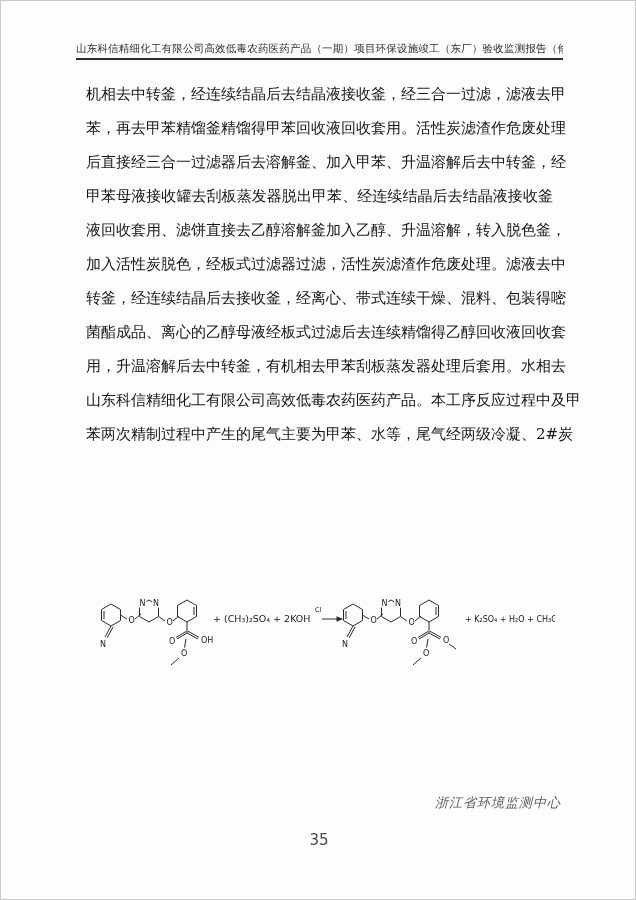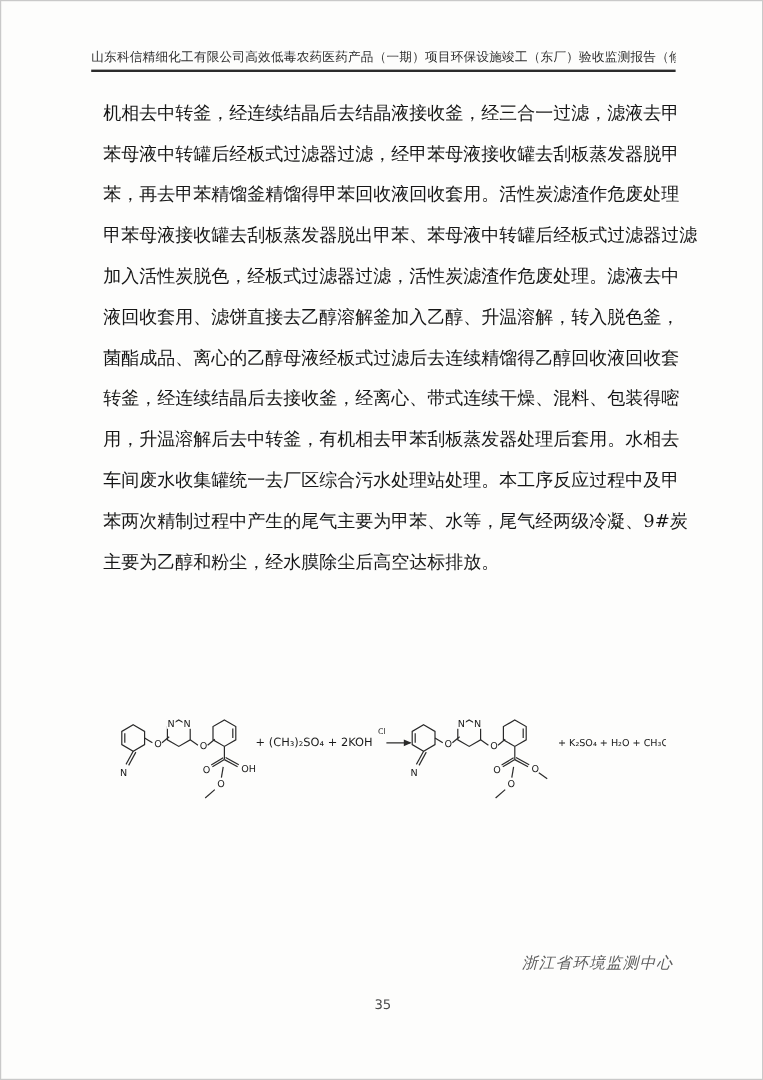--- a/index.html
+++ b/index.html
@@ -33,48 +33,47 @@
     font-family:"DejaVu Sans","Liberation Sans",sans-serif; fill:#1c1c1c;
     paint-order:stroke; stroke:#fdfdfc; stroke-width:3px;
   }
   .equation .bond { stroke:#2a2a2a; stroke-width:1; fill:none; }
   .equation .formula { font-size:9.5px; }
   .equation .formula-sm { font-size:8px; }
   .equation .atom { font-size:8px; }
   .equation .sup { font-size:6.5px; }
   .footer-page {
     position:absolute; left:0; top:830px; width:636px; text-align:center;
-    font-size:11px; color:#4a4a4a; font-family:"DejaVu Sans",sans-serif;
+    font-size:15px; color:#4a4a4a; font-family:"DejaVu Sans",sans-serif;
   }
   .footer-org {
     position:absolute; right:74px; top:793px;
     font-size:13px; color:#5a5a5a; letter-spacing:1px;font-style:italic;
   }
 </style>
 </head>
 <body>
 
 <div class="page">
 
   <div class="header-title">山东科信精细化工有限公司高效低毒农药医药产品（一期）项目环保设施竣工（东厂）验收监测报告（修订本）</div>
   <div class="header-rule"></div>
 
   <div class="body-text">
       <div class="line">机相去中转釜，经连续结晶后去结晶液接收釜，经三合一过滤，滤液去甲</div>
-      <div class="line">苯母液中转罐后经板式过滤器过滤，经甲苯母液接收罐去刮板蒸发器脱甲</div>
       <div class="line">苯，再去甲苯精馏釜精馏得甲苯回收液回收套用。活性炭滤渣作危废处理</div>
-      <div class="line">甲苯母液接收罐去刮板蒸发器脱出甲苯、苯母液中转罐后经板式过滤器过滤</div>
+      <div class="line">后直接经三合一过滤器后去溶解釜、加入甲苯、升温溶解后去中转釜，经</div>
+      <div class="line">甲苯母液接收罐去刮板蒸发器脱出甲苯、经连续结晶后去结晶液接收釜</div>
+      <div class="line">液回收套用、滤饼直接去乙醇溶解釜加入乙醇、升温溶解，转入脱色釜，</div>
       <div class="line">加入活性炭脱色，经板式过滤器过滤，活性炭滤渣作危废处理。滤液去中</div>
-      <div class="line">液回收套用、滤饼直接去乙醇溶解釜加入乙醇、升温溶解，转入脱色釜，</div>
+      <div class="line">转釜，经连续结晶后去接收釜，经离心、带式连续干燥、混料、包装得嘧</div>
       <div class="line">菌酯成品、离心的乙醇母液经板式过滤后去连续精馏得乙醇回收液回收套</div>
-      <div class="line">转釜，经连续结晶后去接收釜，经离心、带式连续干燥、混料、包装得嘧</div>
       <div class="line">用，升温溶解后去中转釜，有机相去甲苯刮板蒸发器处理后套用。水相去</div>
-      <div class="line">车间废水收集罐统一去厂区综合污水处理站处理。本工序反应过程中及甲</div>
-      <div class="line">苯两次精制过程中产生的尾气主要为甲苯、水等，尾气经两级冷凝、9#炭</div>
-      <div class="line">主要为乙醇和粉尘，经水膜除尘后高空达标排放。</div>
+      <div class="line">山东科信精细化工有限公司高效低毒农药医药产品。本工序反应过程中及甲</div>
+      <div class="line">苯两次精制过程中产生的尾气主要为甲苯、水等，尾气经两级冷凝、2#炭</div>
     </div>
 
   <div class="equation">
     <svg width="464" height="76" viewBox="0 0 464 76">
 
       <g>
 
         <polygon class="bond" points="20,7 29.5,12.5 29.5,23.5 20,29 10.5,23.5 10.5,12.5"></polygon>
         <line class="bond" x1="13" y1="14" x2="13" y2="22"></line>
 

